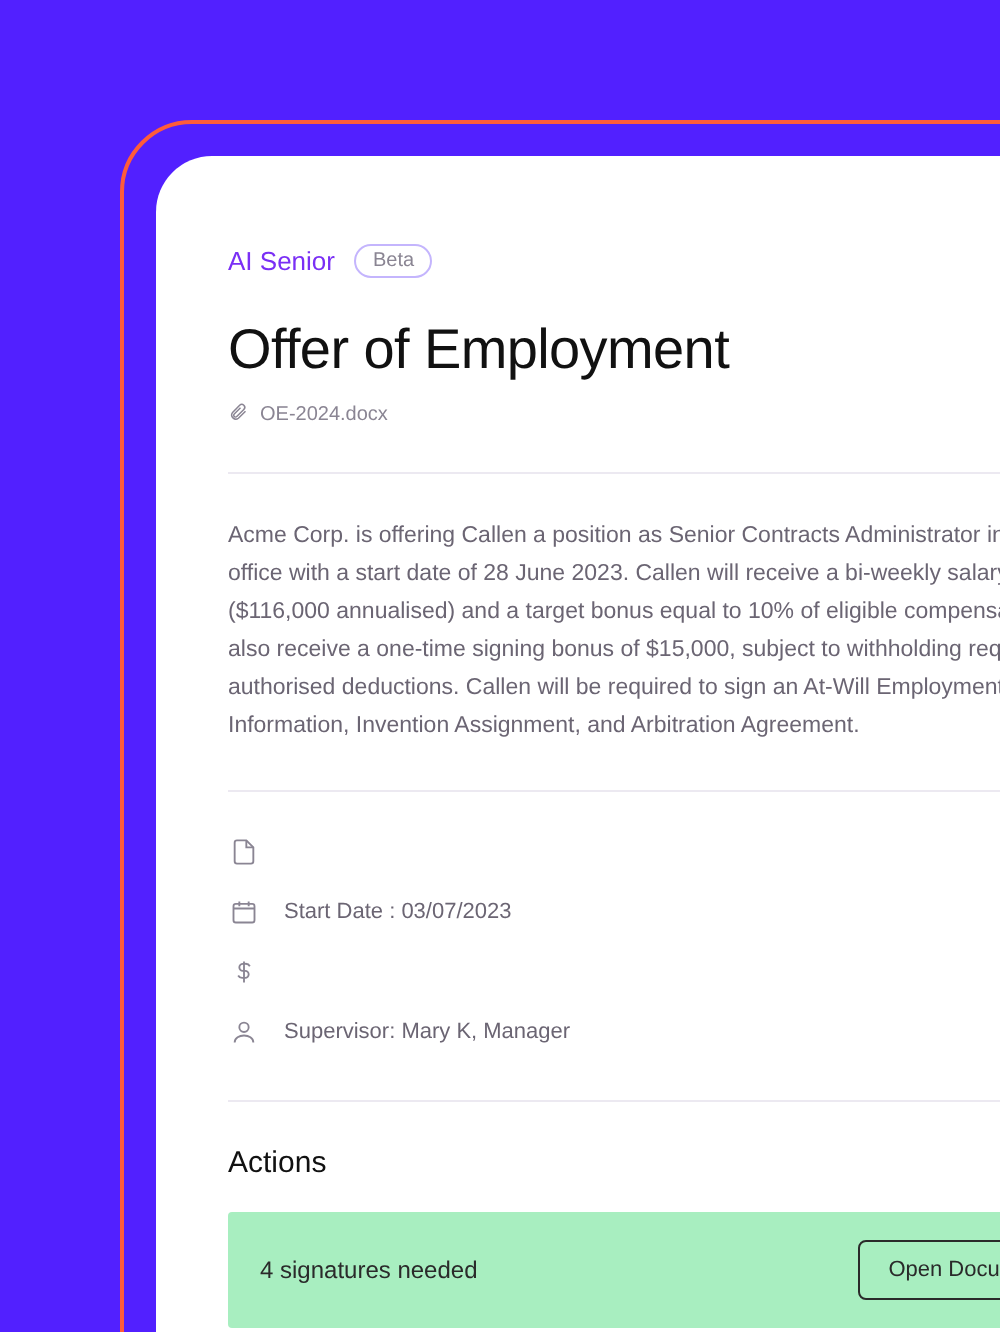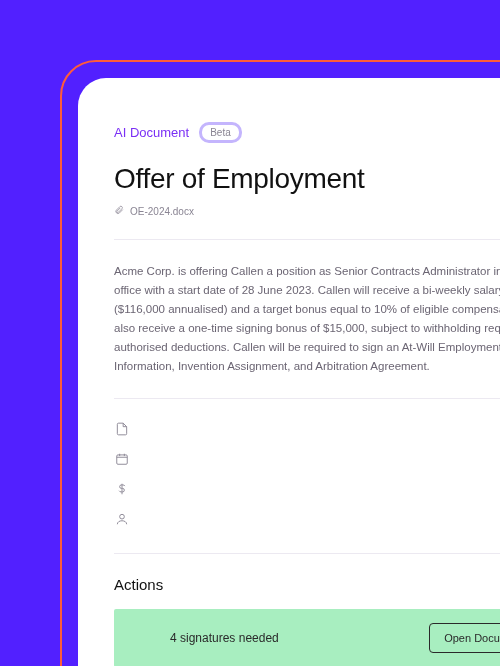--- a/index.html
+++ b/index.html
@@ -40,21 +40,21 @@
       align-items: center;
       gap: 10px;
       margin-bottom: 20px;
     }
     .ai-summary {
       color: #7a2ff5;
       font-size: 13px;
       font-weight: 500;
     }
     .beta-badge {
-      border: 3px solid #c4b5fd;
+      border: 1px solid #c4b5fd;
       color: #8a8593;
       font-size: 10px;
       padding: 2px 8px;
       border-radius: 10px;
       font-weight: 500;
     }
     .title {
       font-size: 28px;
       font-weight: 400;
       color: #111;
@@ -120,21 +120,20 @@
       border-radius: 2px;
       padding: 14px 16px;
       display: flex;
       align-items: center;
       justify-content: space-between;
       margin-right: 0;
     }
     .action-text {
       color: #2a2a2a;
       font-size: 12px;
-      margin-left: 40px;
     }
     .open-doc-btn {
       background: transparent;
       border: 1px solid #2a2a2a;
       color: #2a2a2a;
       font-size: 11px;
       padding: 8px 14px;
       border-radius: 4px;
       cursor: pointer;
       font-family: inherit;
@@ -148,21 +147,21 @@
     }
   </style>
 </head>
 <body>
 
 <div class="frame-border"></div>
 
 <div class="card">
 
   <div class="ai-summary-row">
-    <span class="ai-summary">AI Document</span>
+    <span class="ai-summary">AI Senior</span>
     <span class="beta-badge">Beta</span>
   </div>
 
   <h1 class="title">Offer of Employment</h1>
 
   <div class="file-row">
     <span class="paperclip">
       <svg viewBox="0 0 24 24">
           <path d="M21 11l-8.5 8.5a5 5 0 01-7-7L14 4a3.5 3.5 0 015 5l-8.5 8.5a2 2 0 01-3-3L15 7"></path>
         </svg>
@@ -185,35 +184,37 @@
           </svg>
       </span>
     </div>
     <div class="meta-item">
       <span class="meta-icon">
         <svg viewBox="0 0 24 24">
             <rect x="3" y="5" width="18" height="16" rx="2"></rect>
             <path d="M3 9h18M8 3v4M16 3v4"></path>
           </svg>
       </span>
+      <span>Start Date : 03/07/2023</span>
     </div>
     <div class="meta-item">
       <span class="meta-icon">
         <svg viewBox="0 0 24 24">
             <path d="M12 3v18M17 7a4 4 0 00-4-2h-2a3 3 0 000 6h2a3 3 0 010 6h-2a4 4 0 01-4-2"></path>
           </svg>
       </span>
     </div>
     <div class="meta-item">
       <span class="meta-icon">
         <svg viewBox="0 0 24 24">
             <circle cx="12" cy="8" r="4"></circle>
             <path d="M4 21c0-4 4-6 8-6s8 2 8 6"></path>
           </svg>
       </span>
+      <span>Supervisor: Mary K, Manager</span>
     </div>
   </div>
 
   <hr class="divider">
 
   <h3 class="actions-heading">Actions</h3>
 
   <div class="action-banner">
     <span class="action-text">4 signatures needed</span>
     <button class="open-doc-btn">Open Docum</button>

